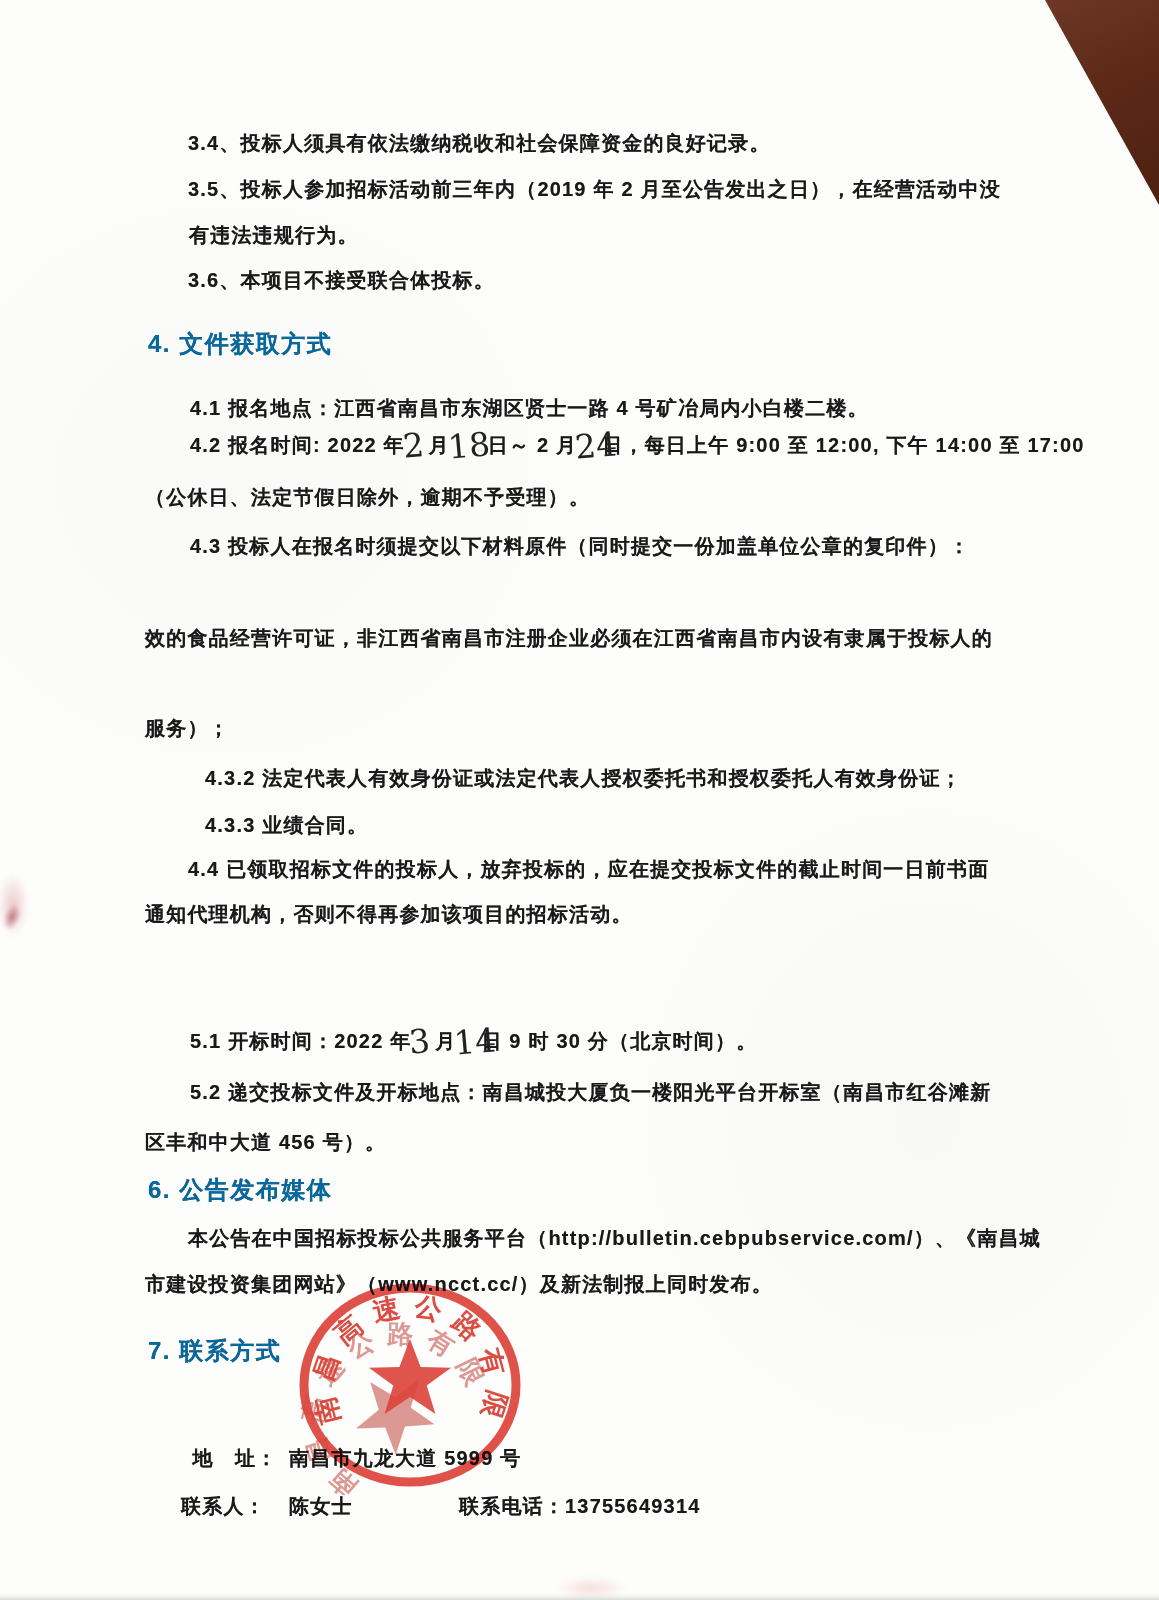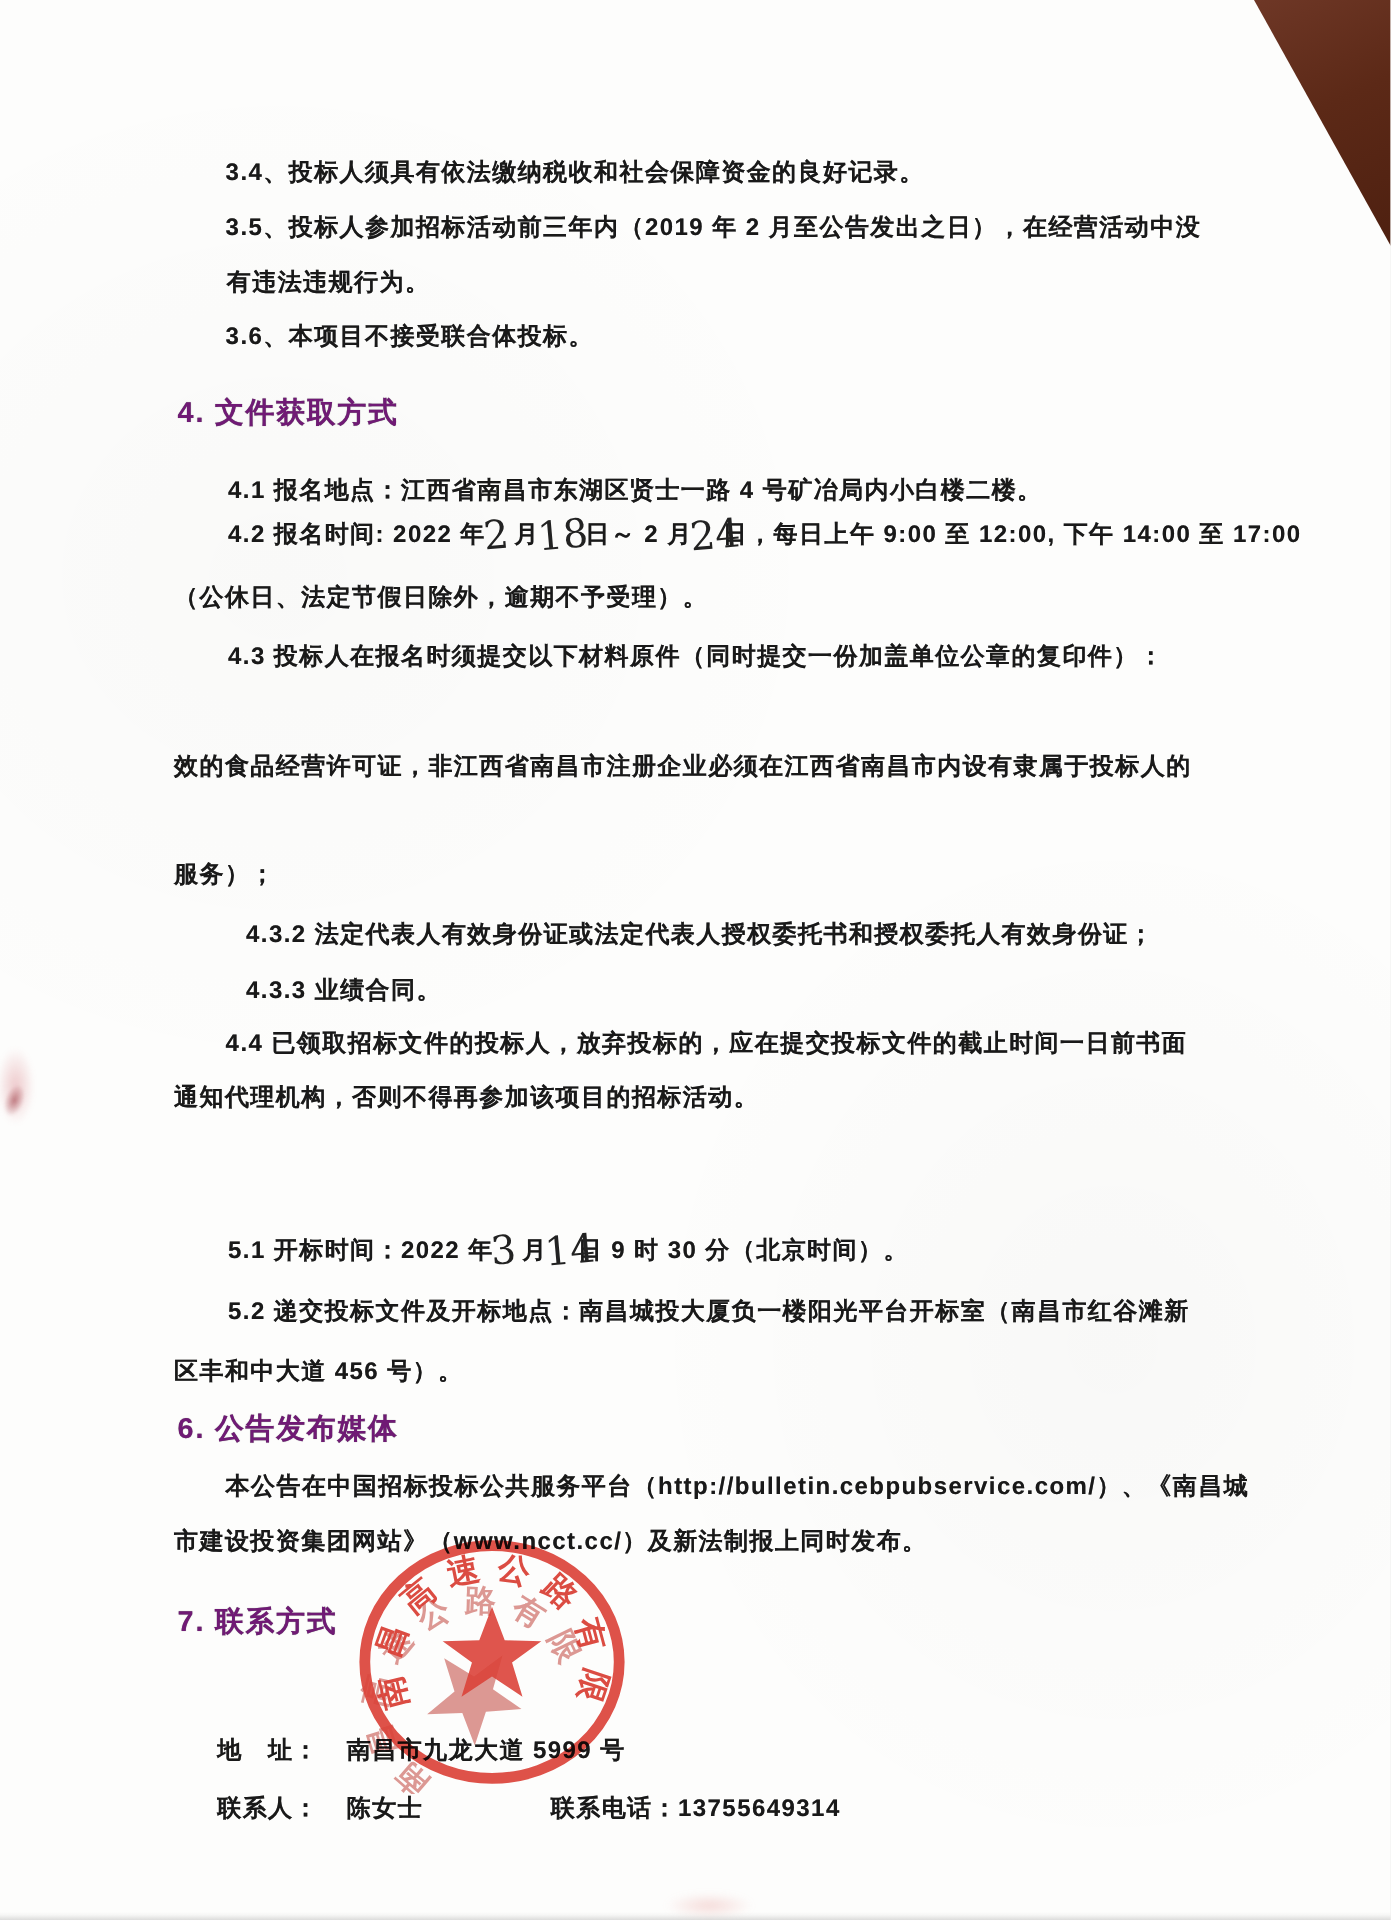--- a/index.html
+++ b/index.html
@@ -17,21 +17,21 @@
       radial-gradient(50% 40% at 80% 70%, rgba(0,0,0,0.02), transparent 70%);
   }
   .ln {
     position:absolute; white-space:nowrap;
     font-size:20px; font-weight:700; letter-spacing:1.2px;
     color:#191919; text-shadow:0 0 0.5px rgba(20,20,20,.55);
   }
   .hd {
     position:absolute; white-space:nowrap;
     font-size:24px; font-weight:800; letter-spacing:1.5px;
-    color:#701a75; text-shadow:0 0 0.6px rgba(0,0,0,.6);
+    color:#0369a1; text-shadow:0 0 0.6px rgba(0,0,0,.6);
   }
   .hand {
     display:inline-block;
     font-family:"DejaVu Serif", serif;
     font-size:33px; font-weight:500; letter-spacing:0;
     transform:rotate(-5deg); position:relative; top:5px;
     margin:0 -2px; line-height:0; text-shadow:none; color:#222;
   }
   .hand.overlap { margin-right:-15px; }
   .corner {
@@ -95,21 +95,21 @@
   <div class="ln" style="left:190px; top:1079px;">5.2 递交投标文件及开标地点：南昌城投大厦负一楼阳光平台开标室（南昌市红谷滩新</div>
   <div class="ln" style="left:145px; top:1129px;">区丰和中大道 456 号）。</div>
 
   <div class="hd" style="left:148px; top:1174px;">6. 公告发布媒体</div>
   <div class="ln" style="left:188px; top:1225px;">本公告在中国招标投标公共服务平台（http://bulletin.cebpubservice.com/）、《南昌城</div>
   <div class="ln" style="left:145px; top:1271px;">市建设投资集团网站》（www.ncct.cc/）及新法制报上同时发布。</div>
 
   <div class="hd" style="left:148px; top:1335px;">7. 联系方式</div>
 
   <div class="ln" style="left:181px; top:1445px;">
-    <span class="lbl" style="width:108px;">地　址：</span><span>南昌市九龙大道 5999 号</span>
+    <span class="lbl" style="width:108px;text-align:center;">地　址：</span><span>南昌市九龙大道 5999 号</span>
   </div>
   <div class="ln" style="left:181px; top:1493px;">
     <span class="lbl" style="width:108px;">联系人：</span><span class="lbl" style="width:170px;">陈女士</span><span class="lbl">联系电话：</span><span>13755649314</span>
   </div>
 
   <div class="seal">
     <svg width="236" height="214" viewBox="0 0 236 214">
       <defs>
         <path id="arcTop" d="M 51.2 141 A 77 71 0 1 1 184.8 141" fill="none"></path>
         <path id="arcTop2" d="M 51.2 141 A 77 71 0 1 1 184.8 141" fill="none"></path>

